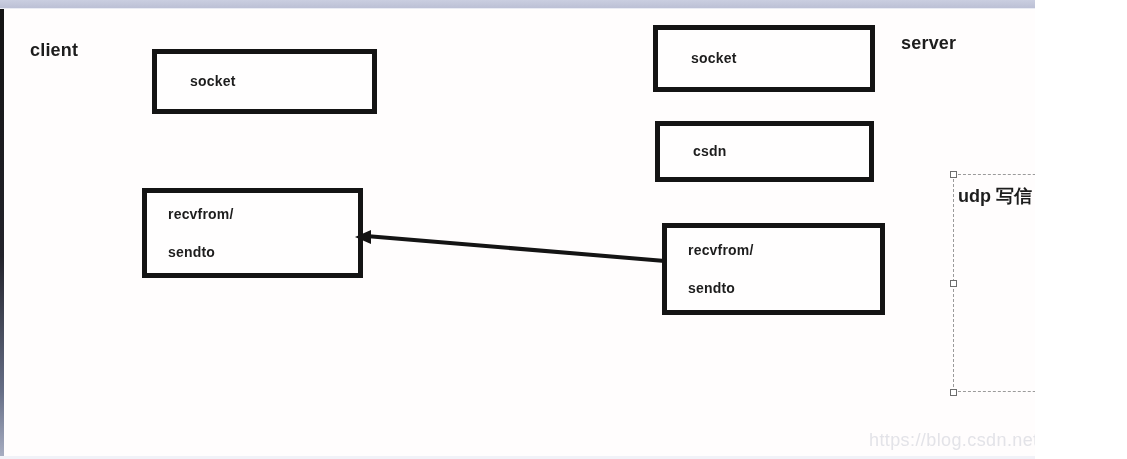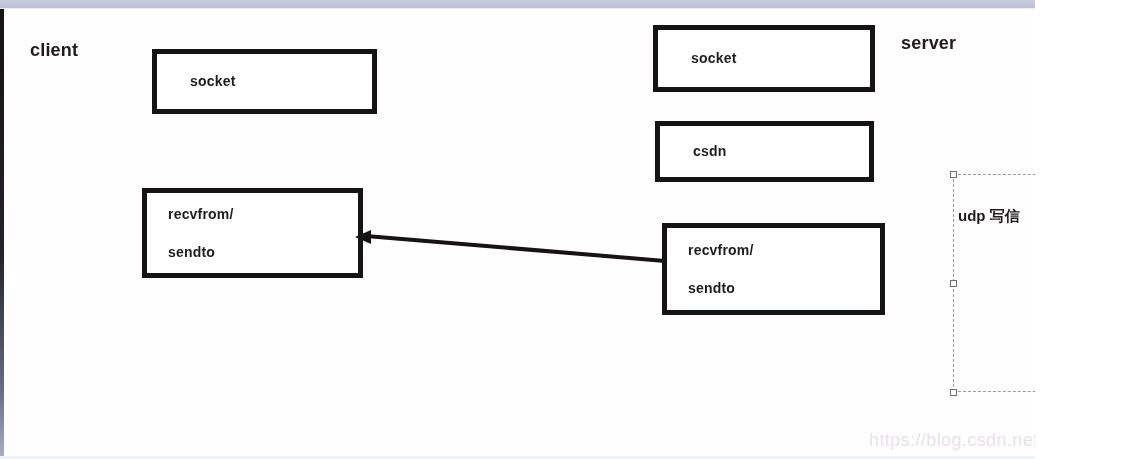--- a/index.html
+++ b/index.html
@@ -58,21 +58,21 @@
   .handle {
     position:absolute; width:7px; height:7px;
     background:#ffffff; border:1px solid #6d6d6d;
   }
   .h-tl { left:950px;  top:171px; }
   .h-tm { left:1101px; top:171px; }
   .h-ml { left:950px;  top:280px; }
   .h-bl { left:950px;  top:389px; }
   .h-bm { left:1101px; top:389px; }
   .ann {
-    position:absolute; font-weight:bold; font-size:15px; white-space:nowrap;margin-top:23px;
+    position:absolute; font-weight:bold; font-size:18px; white-space:nowrap;
   }
   .ann-1 { left:958px; top:184px; }
   .ann-2 { left:958px; top:217px; }
   .watermark {
     position:absolute; left:869px; top:430px;
     font-size:18px; color:#e3e3e8; letter-spacing:0.4px; white-space:nowrap;
   }
 </style>
 </head>
 <body>

